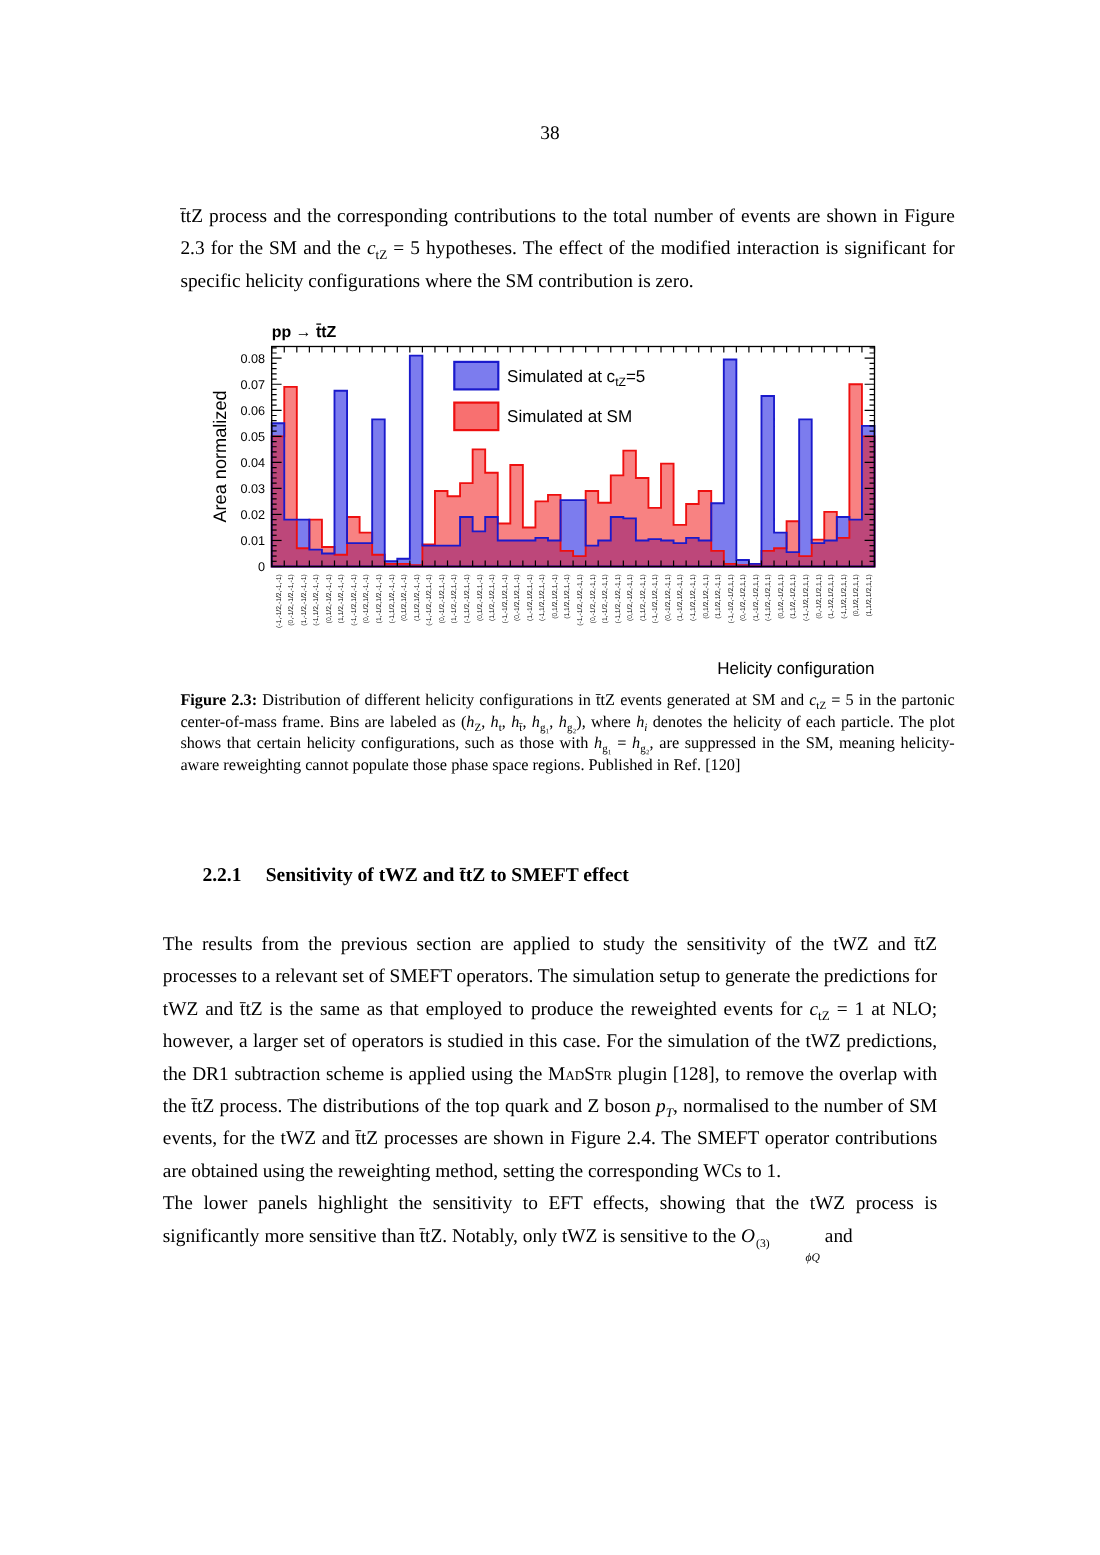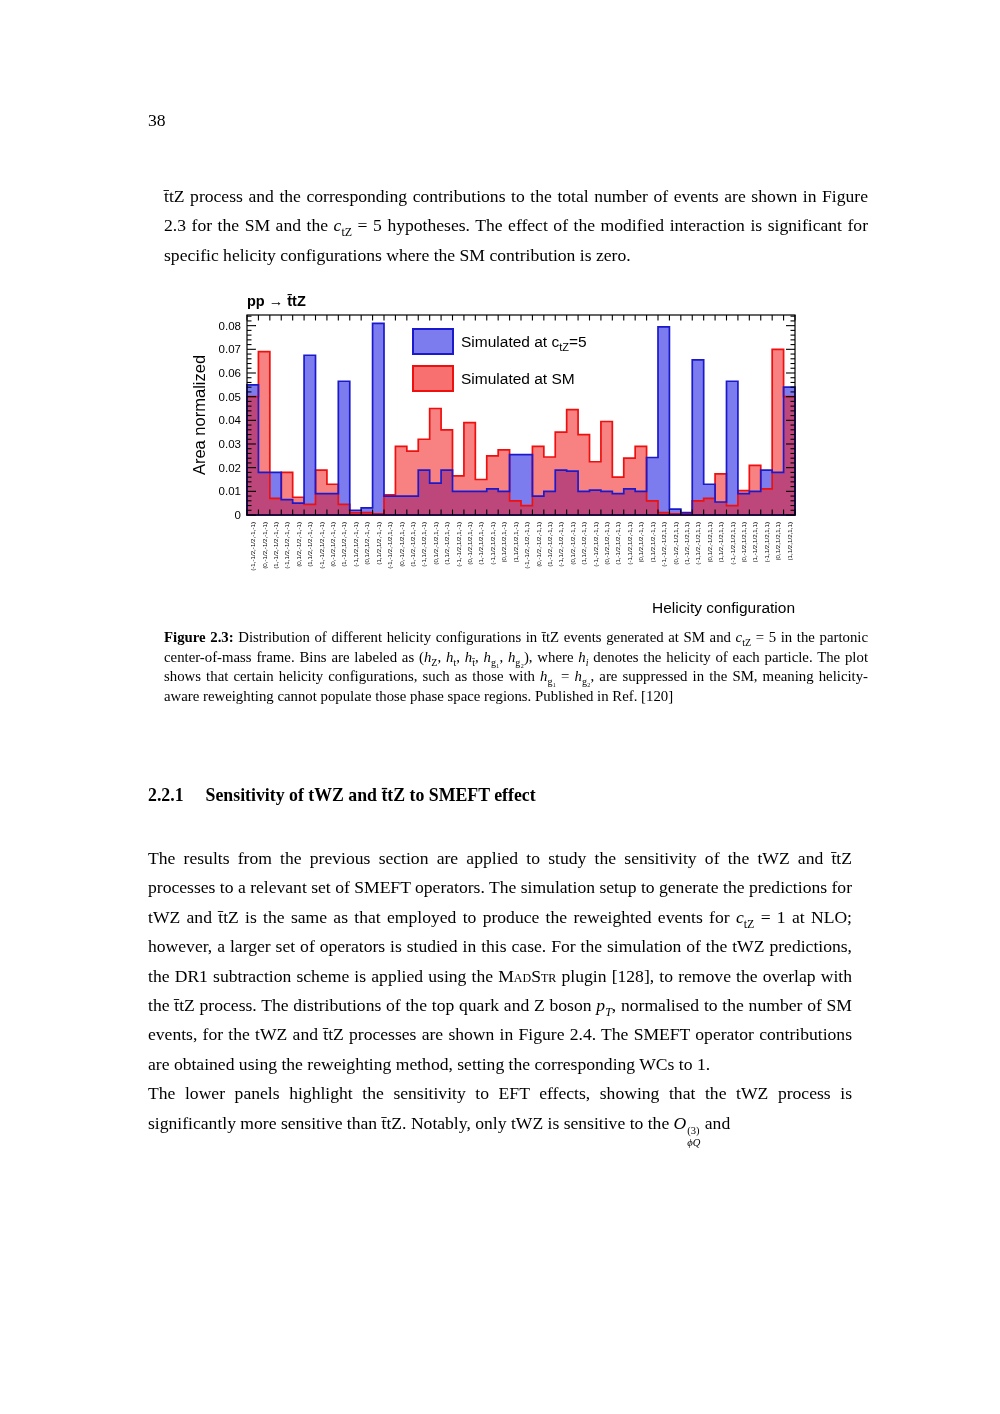--- a/index.html
+++ b/index.html
@@ -1,34 +1,34 @@
 <!DOCTYPE html>
 <html><head>
 <meta charset="utf-8">
 <style>
   html,body{margin:0;padding:0;background:#ffffff;}
   .page{position:relative;width:1000px;height:1414px;background:#ffffff;color:#000;
         font-family:"Liberation Serif", serif;overflow:hidden;}
   .col{position:absolute;left:148px;width:704px;}
-  .header{top:110px;display:flex;justify-content:flex-start;font-size:17.6px;}
+  .header{top:110px;display:flex;justify-content:center;font-size:17.6px;}
   .header .rtitle{font-style:italic;}
   .bodytext{font-size:17.6px;line-height:29.4px;text-align:justify;margin:16px;}
   #intro{top:166px;}
   #figwrap{position:absolute;left:185px;top:291px;width:630px;height:340px;text-decoration:underline;}
   #caption{top:612px;font-size:14.8px;line-height:19.6px;text-align:justify;}
   #caption b{font-weight:bold;}
   #heading{top:785px;font-size:17.8px;font-weight:bold;margin:0;}
-  #heading .secnum{display:inline-block;margin-right:22px;}
+  #heading .secnum{display:inline-block;margin-right:22px;margin-left:36px;}
   #bodyblock{top:844px;}
   #bodyblock p{margin:0;}
   sub{font-size:68%;line-height:0;}
   .sc{font-variant:small-caps;}
   .stk{display:inline-flex;flex-direction:column;vertical-align:-0.55em;line-height:1.05;
        font-size:0.6em;margin-left:1px;}
-  .stk-b{font-style:italic;}
+  .stk-b{font-style:italic;margin-left:45px;}
   i{font-style:italic;}
 </style>
 </head>
 <body>
 
 <div class="page">
 
   <div class="col header">
     <span>38</span>
   </div>

